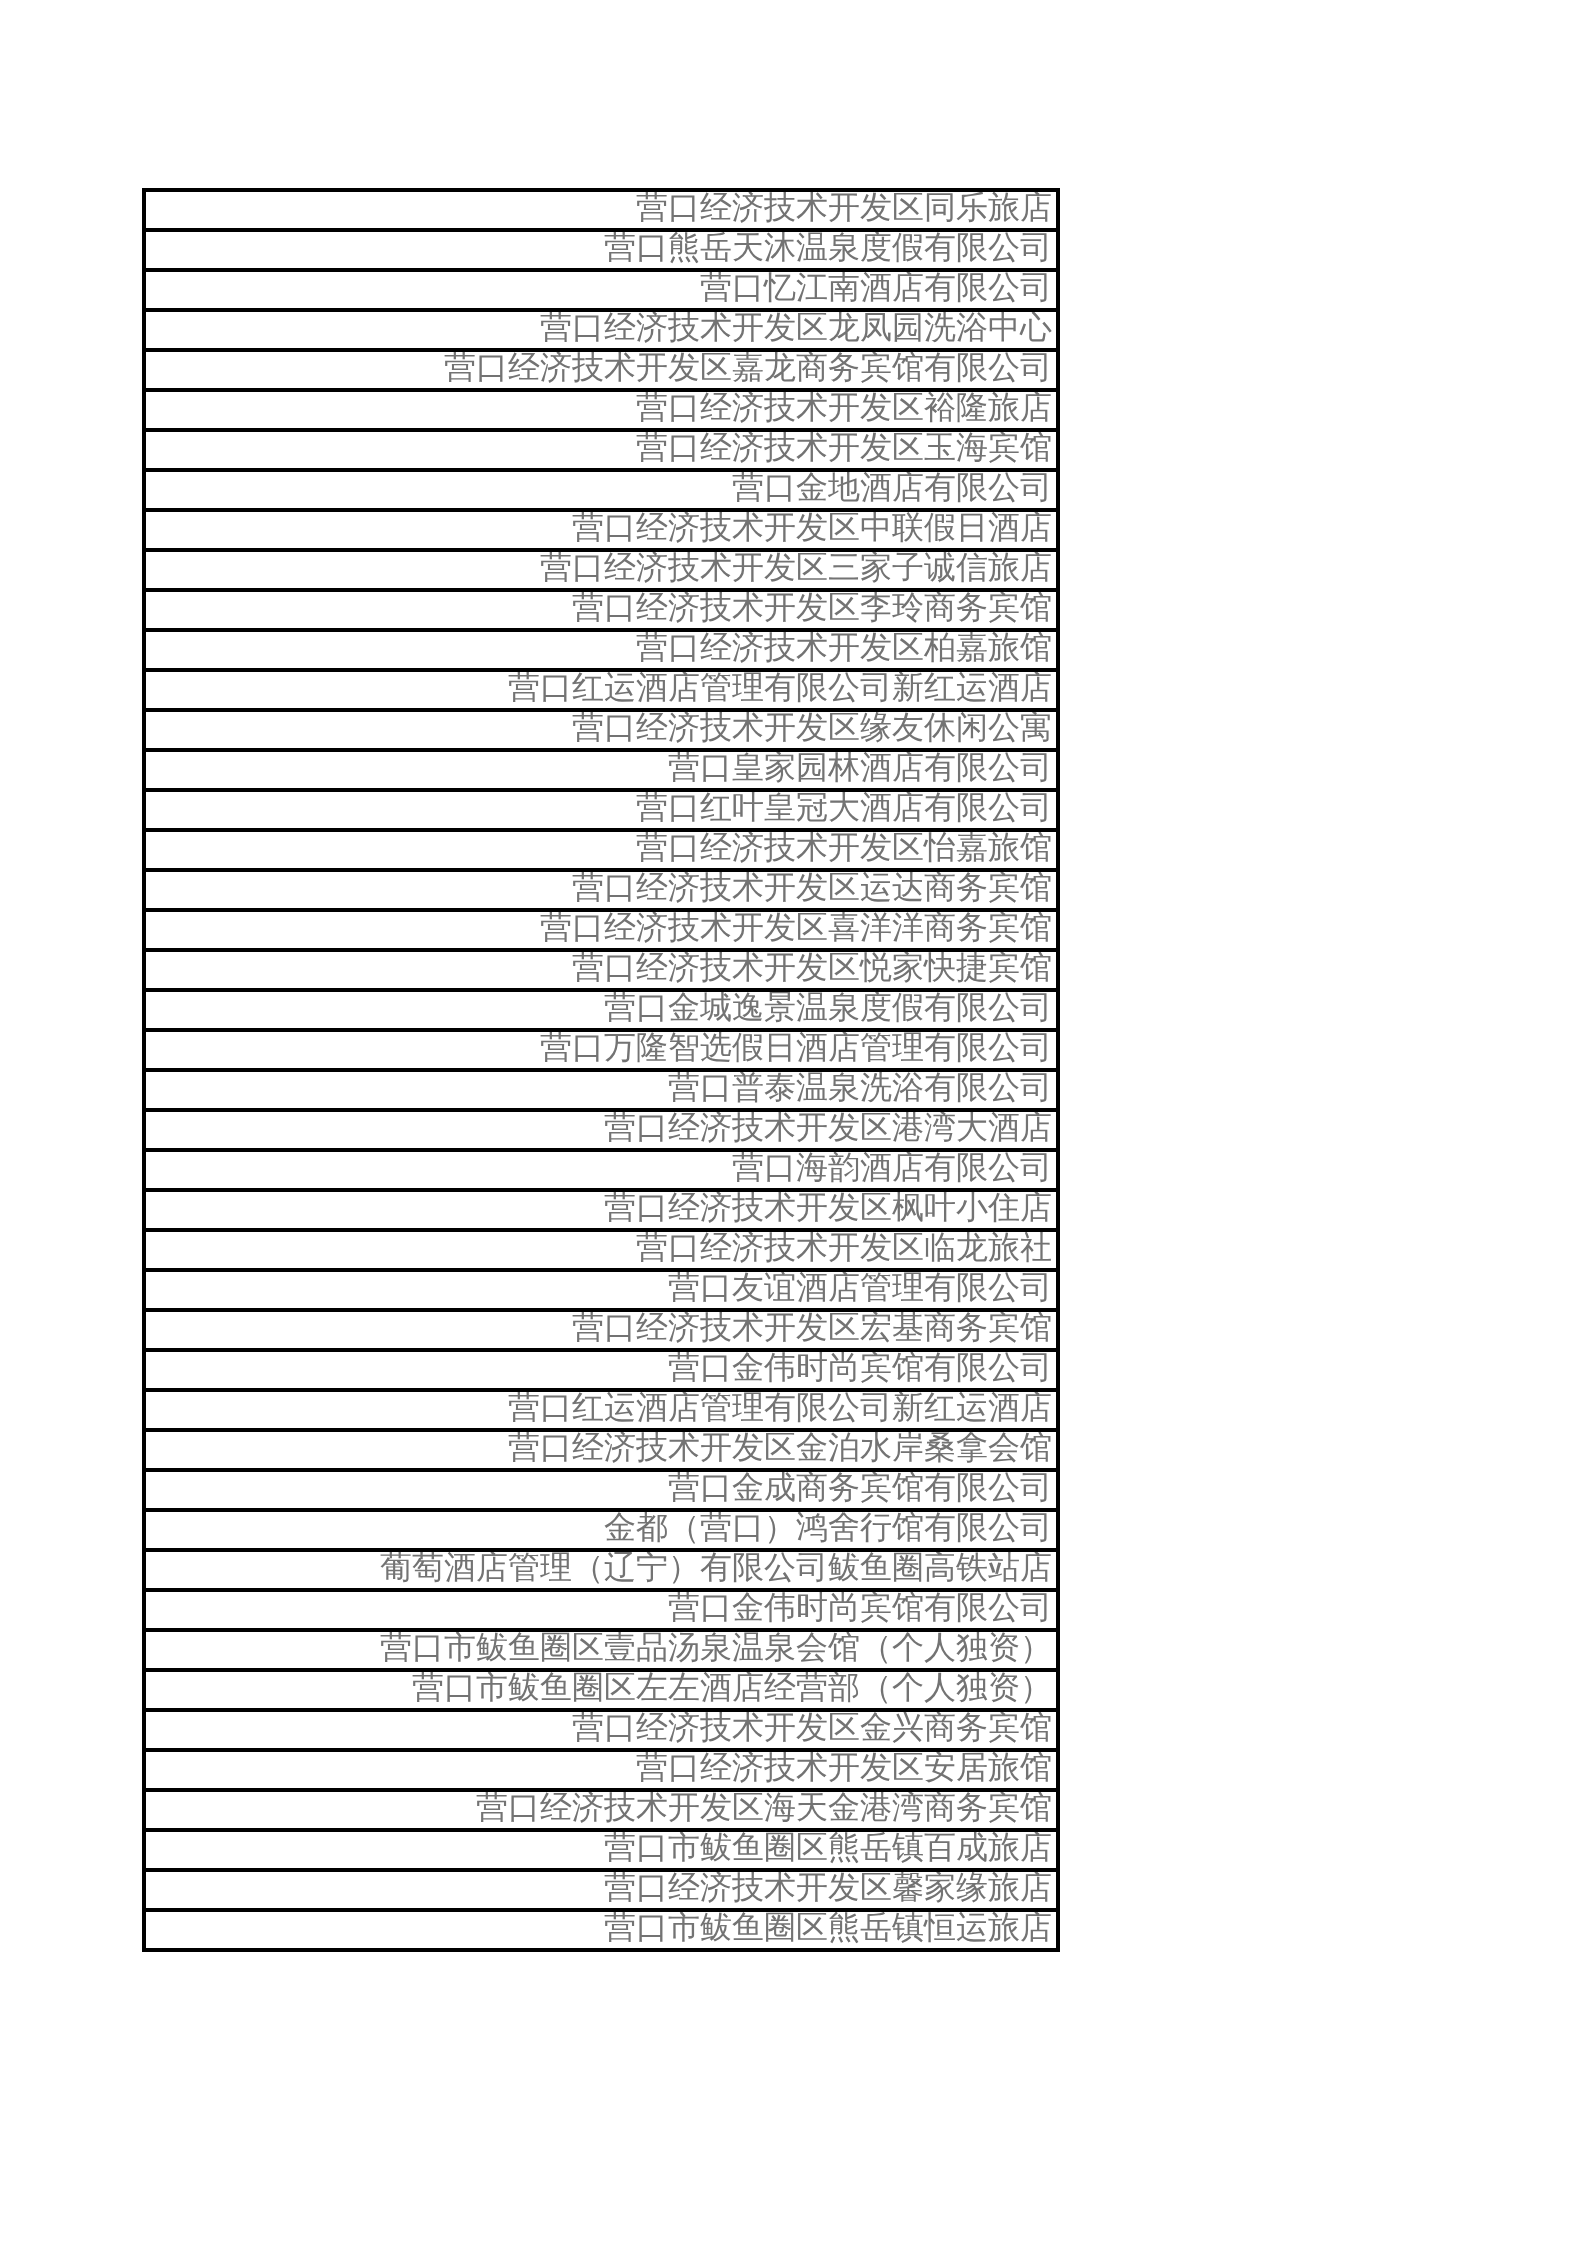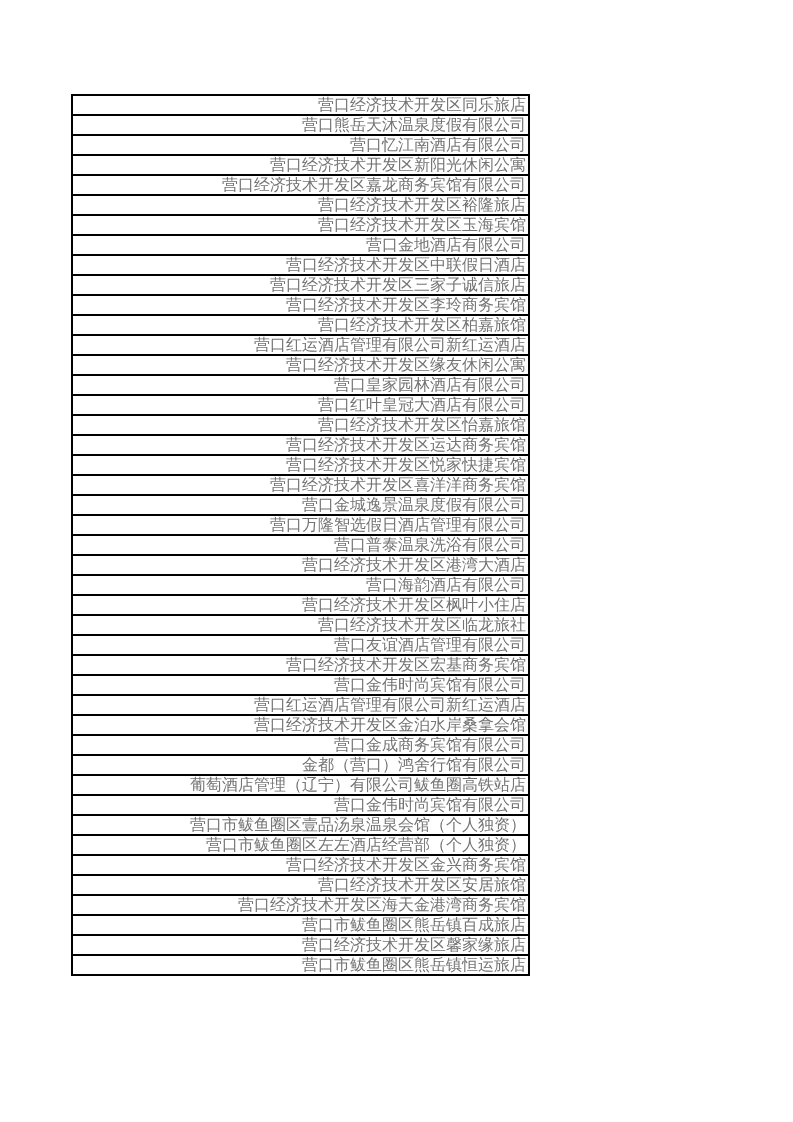--- a/index.html
+++ b/index.html
@@ -40,21 +40,21 @@
         <tr>
           <td>营口经济技术开发区同乐旅店</td>
         </tr>
         <tr>
           <td>营口熊岳天沐温泉度假有限公司</td>
         </tr>
         <tr>
           <td>营口忆江南酒店有限公司</td>
         </tr>
         <tr>
-          <td>营口经济技术开发区新阳光休闲公寓</td>
+          <td>营口经济技术开发区龙凤园洗浴中心</td>
         </tr>
         <tr>
           <td>营口经济技术开发区嘉龙商务宾馆有限公司</td>
         </tr>
         <tr>
           <td>营口经济技术开发区裕隆旅店</td>
         </tr>
         <tr>
           <td>营口经济技术开发区玉海宾馆</td>
         </tr>
@@ -85,24 +85,24 @@
         <tr>
           <td>营口红叶皇冠大酒店有限公司</td>
         </tr>
         <tr>
           <td>营口经济技术开发区怡嘉旅馆</td>
         </tr>
         <tr>
           <td>营口经济技术开发区运达商务宾馆</td>
         </tr>
         <tr>
-          <td>营口经济技术开发区悦家快捷宾馆</td>
+          <td>营口经济技术开发区喜洋洋商务宾馆</td>
         </tr>
         <tr>
-          <td>营口经济技术开发区喜洋洋商务宾馆</td>
+          <td>营口经济技术开发区悦家快捷宾馆</td>
         </tr>
         <tr>
           <td>营口金城逸景温泉度假有限公司</td>
         </tr>
         <tr>
           <td>营口万隆智选假日酒店管理有限公司</td>
         </tr>
         <tr>
           <td>营口普泰温泉洗浴有限公司</td>
         </tr>

